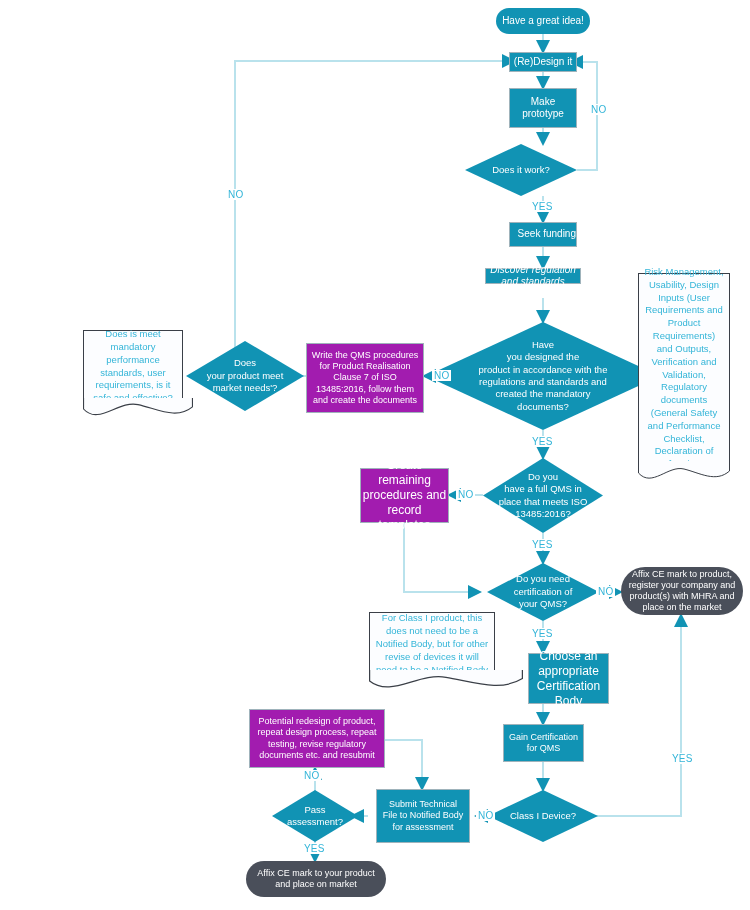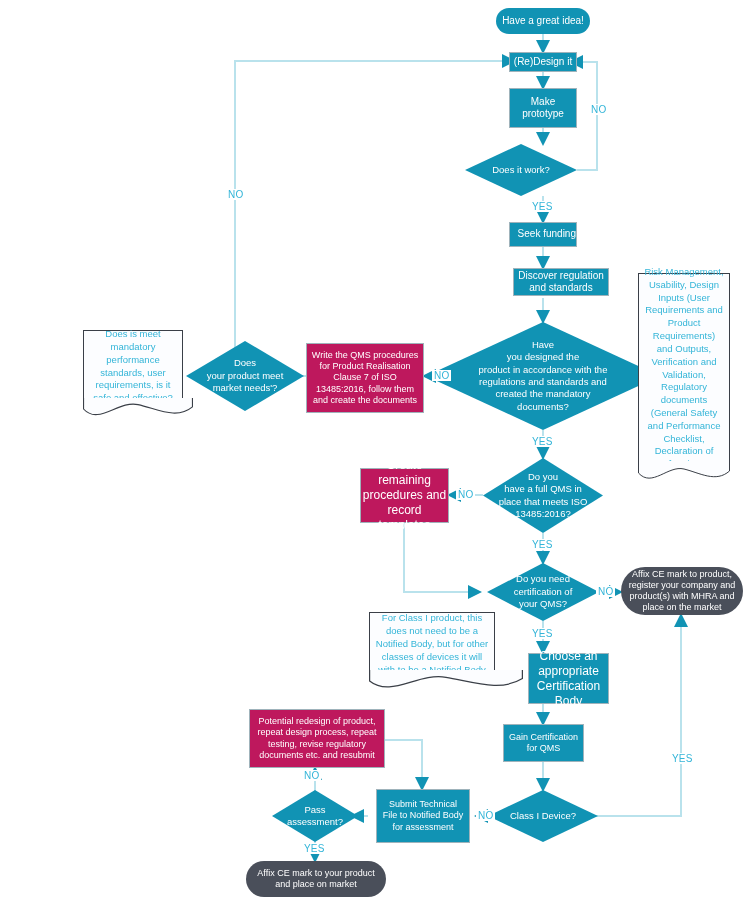--- a/index.html
+++ b/index.html
@@ -2,21 +2,21 @@
 <html><head>
 <meta charset="utf-8">
 <style>
   html,body{margin:0;padding:0;background:#ffffff;}
   body{width:750px;height:910px;font-family:"Liberation Sans",sans-serif;}
   #stage{position:relative;width:750px;height:910px;overflow:hidden;background:#fff;margin-left:40px;}
   svg#wires{position:absolute;left:0;top:0;width:750px;height:910px;}
 
   .node{position:absolute;box-sizing:border-box;display:flex;align-items:center;justify-content:center;text-align:center;color:#ffffff;line-height:1.25;}
   .proc{background:#1193b4;border:1px solid #9fb3bb;font-size:10px;}
-  .proc-orange{background:#be185d;border:1px solid #9fb3bb;font-size:10px;}
+  .proc-orange{background:#a21caf;border:1px solid #9fb3bb;font-size:10px;}
   .term{background:#4a4f5a;border-radius:999px;font-size:10px;}
   .term-teal{background:#1193b4;border-radius:999px;font-size:10px;}
 
   .dia{position:absolute;}
   .dia .shape{position:absolute;inset:0;background:#1193b4;
      clip-path:polygon(50% 0,100% 50%,50% 100%,0 50%);}
   .dia .txt{position:absolute;inset:0;display:flex;align-items:center;justify-content:center;
      text-align:center;color:#fff;font-size:9.5px;line-height:1.3;padding:0 6px;box-sizing:border-box;}
 
   .note{position:absolute;color:#34b5d8;font-size:9.5px;line-height:1.35;text-align:center;}
@@ -107,21 +107,21 @@
     <div class="shape"></div>
     <div class="txt" style="white-space:pre-line;">
       <span>Does it work?</span>
     </div>
   </div>
 
   <div class="node proc" style="left:469px;top:222px;width:68px;height:25px;justify-content:flex-end;">
     <span>Seek funding</span>
   </div>
 
-  <div class="node proc" style="left:473px;top:268px;width:96px;height:28px;white-space:pre-line;">
+  <div class="node proc" style="left:445px;top:268px;width:96px;height:16px;white-space:pre-line;font-style:italic;">
     <span>Discover regulation
 and standards</span>
   </div>
 
   <div class="dia" style="left:386px;top:322px;width:234px;height:108px;">
     <div class="shape"></div>
     <div class="txt" style="white-space:pre-line;">
       <span>Have
 you designed the
 product in accordance with the
@@ -237,21 +237,21 @@
     <div class="body" style="height:72px;">
       <span>Does is meet mandatory performance standards, user requirements, is it safe and effective?</span>
     </div>
     <svg class="wave" viewBox="0 0 100 20" preserveAspectRatio="none">
       <path d="M0.5,0 L0.5,10 C14,25 32,2 50,6 C68,10 85,20 99.5,8 L99.5,0" fill="#fcfdff" stroke="#3a3f47" stroke-width="1"></path>
     </svg>
   </div>
 
   <div class="note" style="left:329px;top:612px;width:126px;height:80px;">
     <div class="body" style="height:64px;">
-      <span>For Class I product, this does not need to be a Notified Body, but for other classes of devices it will with to be a Notified Body</span>
+      <span>For Class I product, this does not need to be a Notified Body, but for other revise of devices it will need to be a Notified Body</span>
     </div>
     <svg class="wave" viewBox="0 0 126 18" preserveAspectRatio="none">
       <path d="M0.5,0 L0.5,9 C18,23 40,2 63,6 C86,10 108,18 125.5,7 L125.5,0" fill="#fcfdff" stroke="#3a3f47" stroke-width="1"></path>
     </svg>
   </div>
 
   <div class="lbl" style="left:549px;top:104px;">NO</div>
   <div class="lbl" style="left:490px;top:201px;">YES</div>
   <div class="lbl" style="left:186px;top:189px;">NO</div>
   <div class="lbl" style="left:392px;top:370px;">NO</div>

